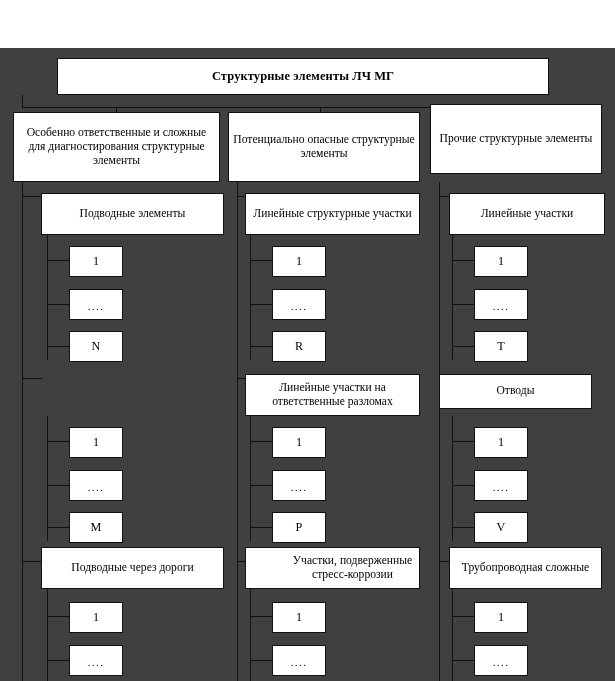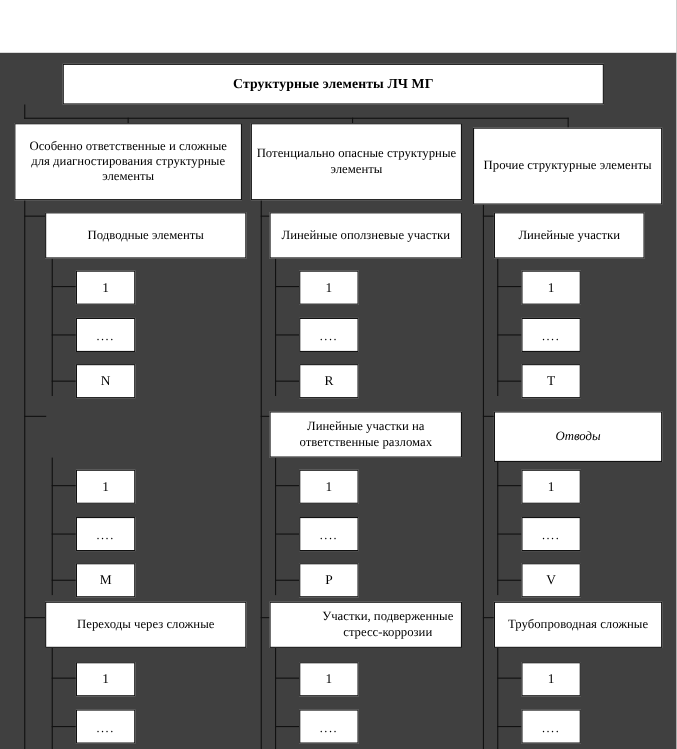--- a/index.html
+++ b/index.html
@@ -130,21 +130,21 @@
   <div class="box leaf-box dots" style="left:69px; top:422px; width:54px; height:31px;">
     <span>....</span>
   </div>
   <div class="hline" style="left:47px; top:479px; width:23px;"></div>
   <div class="box leaf-box" style="left:69px; top:464px; width:54px; height:31px;">
     <span>M</span>
   </div>
 
   <div class="hline" style="left:22px; top:513px; width:20px;"></div>
   <div class="box sub-box" style="left:41px; top:499px; width:183px; height:42px;">
-    <span>Переходы через сложные</span>
+    <span>Подводные через дороги</span>
   </div>
   <div class="vline" style="left:47px; top:541px; height:127px;"></div>
   <div class="hline" style="left:47px; top:568px; width:23px;"></div>
   <div class="box leaf-box" style="left:69px; top:554px; width:54px; height:31px;">
     <span>1</span>
   </div>
   <div class="hline" style="left:47px; top:612px; width:23px;"></div>
   <div class="box leaf-box dots" style="left:69px; top:597px; width:54px; height:31px;">
     <span>....</span>
   </div>
@@ -153,21 +153,21 @@
     <span>K</span>
   </div>
 
   <div class="box cat-box" style="left:228px; top:64px; width:192px; height:70px;">
     <span>Потенциально опасные структурные элементы</span>
   </div>
   <div class="vline" style="left:237px; top:134px; height:541px;"></div>
 
   <div class="hline" style="left:237px; top:148px; width:9px;"></div>
   <div class="box sub-box" style="left:245px; top:145px; width:175px; height:42px;">
-    <span>Линейные оползневые участки</span>
+    <span>Линейные структурные участки</span>
   </div>
   <div class="vline" style="left:250px; top:187px; height:125px;"></div>
   <div class="hline" style="left:250px; top:212px; width:23px;"></div>
   <div class="box leaf-box" style="left:272px; top:198px; width:54px; height:31px;">
     <span>1</span>
   </div>
   <div class="hline" style="left:250px; top:256px; width:23px;"></div>
   <div class="box leaf-box dots" style="left:272px; top:241px; width:54px; height:31px;">
     <span>....</span>
   </div>
@@ -205,45 +205,45 @@
   </div>
   <div class="hline" style="left:250px; top:612px; width:23px;"></div>
   <div class="box leaf-box dots" style="left:272px; top:597px; width:54px; height:31px;">
     <span>....</span>
   </div>
   <div class="hline" style="left:250px; top:654px; width:23px;"></div>
   <div class="box leaf-box" style="left:272px; top:639px; width:54px; height:31px;">
     <span>S</span>
   </div>
 
-  <div class="box cat-box" style="left:430px; top:68px; width:172px; height:70px;">
+  <div class="box cat-box" style="left:430px; top:56px; width:172px; height:70px;">
     <span>Прочие структурные элементы</span>
   </div>
   <div class="vline" style="left:439px; top:134px; height:541px;"></div>
 
   <div class="hline" style="left:439px; top:148px; width:11px;"></div>
-  <div class="box sub-box" style="left:449px; top:145px; width:137px; height:42px;">
+  <div class="box sub-box" style="left:449px; top:145px; width:156px; height:42px;">
     <span>Линейные участки</span>
   </div>
   <div class="vline" style="left:452px; top:187px; height:125px;"></div>
   <div class="hline" style="left:452px; top:212px; width:23px;"></div>
   <div class="box leaf-box" style="left:474px; top:198px; width:54px; height:31px;">
     <span>1</span>
   </div>
   <div class="hline" style="left:452px; top:256px; width:23px;"></div>
   <div class="box leaf-box dots" style="left:474px; top:241px; width:54px; height:31px;">
     <span>....</span>
   </div>
   <div class="hline" style="left:452px; top:298px; width:23px;"></div>
   <div class="box leaf-box" style="left:474px; top:283px; width:54px; height:31px;">
     <span>T</span>
   </div>
 
   <div class="hline" style="left:439px; top:330px; width:11px;"></div>
-  <div class="box sub-box" style="left:449px; top:326px; width:153px; height:46px;font-style:italic;">
+  <div class="box sub-box" style="left:439px; top:326px; width:153px; height:35px;">
     <span>Отводы</span>
   </div>
   <div class="vline" style="left:452px; top:368px; height:125px;"></div>
   <div class="hline" style="left:452px; top:393px; width:23px;"></div>
   <div class="box leaf-box" style="left:474px; top:379px; width:54px; height:31px;">
     <span>1</span>
   </div>
   <div class="hline" style="left:452px; top:437px; width:23px;"></div>
   <div class="box leaf-box dots" style="left:474px; top:422px; width:54px; height:31px;">
     <span>....</span>

